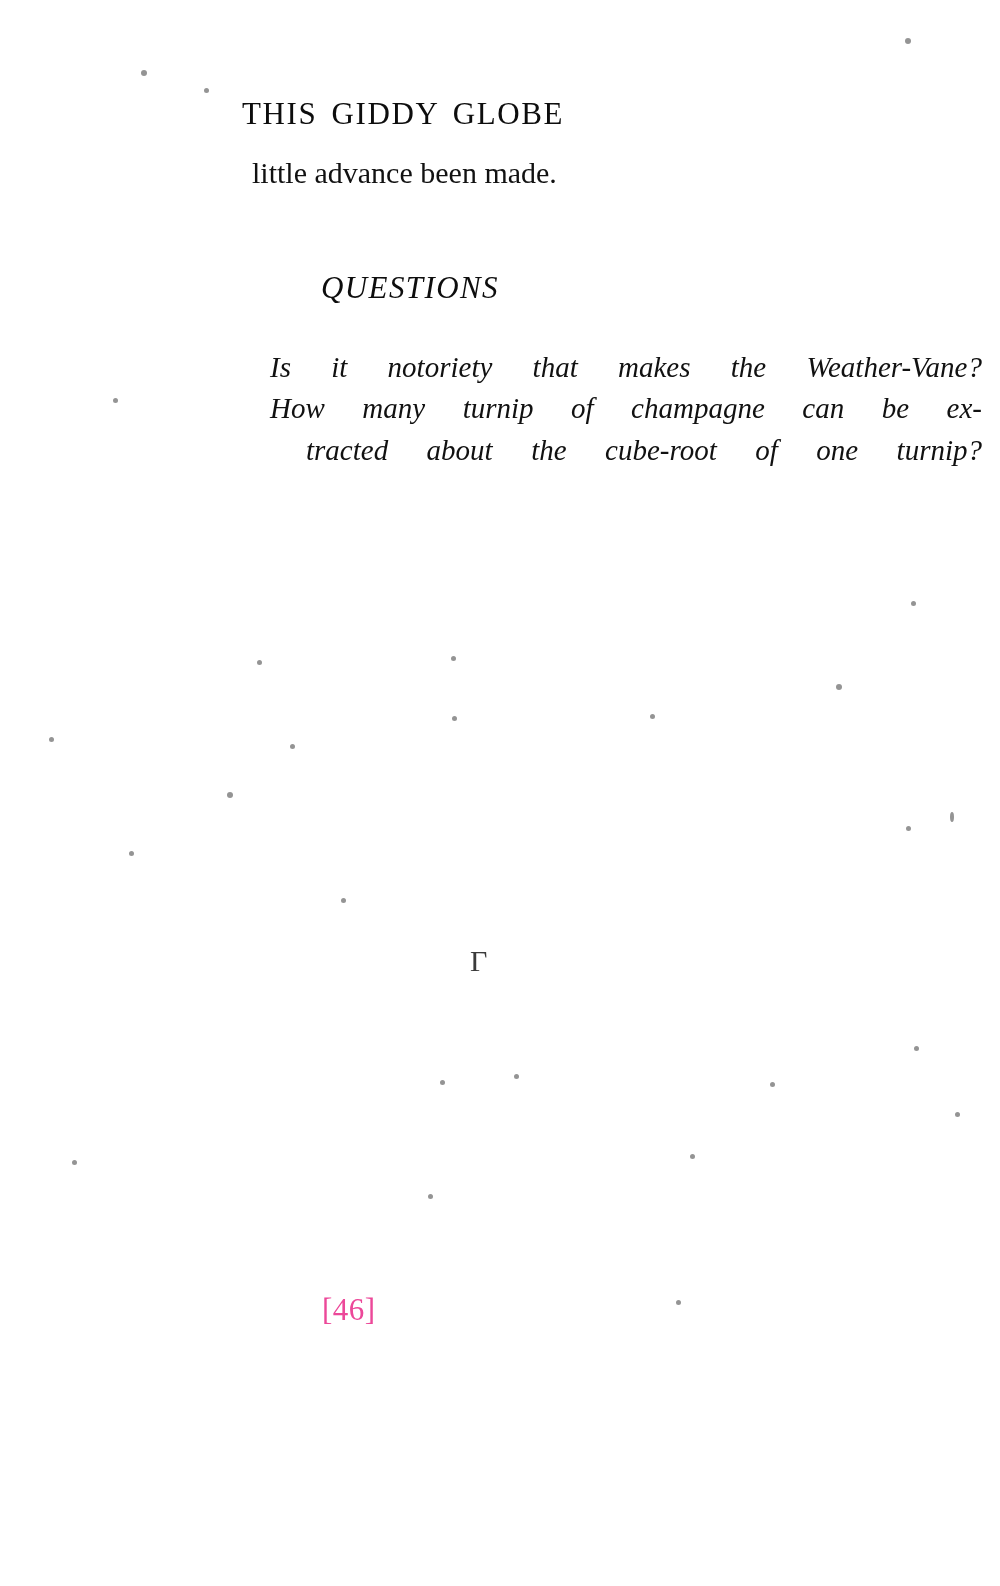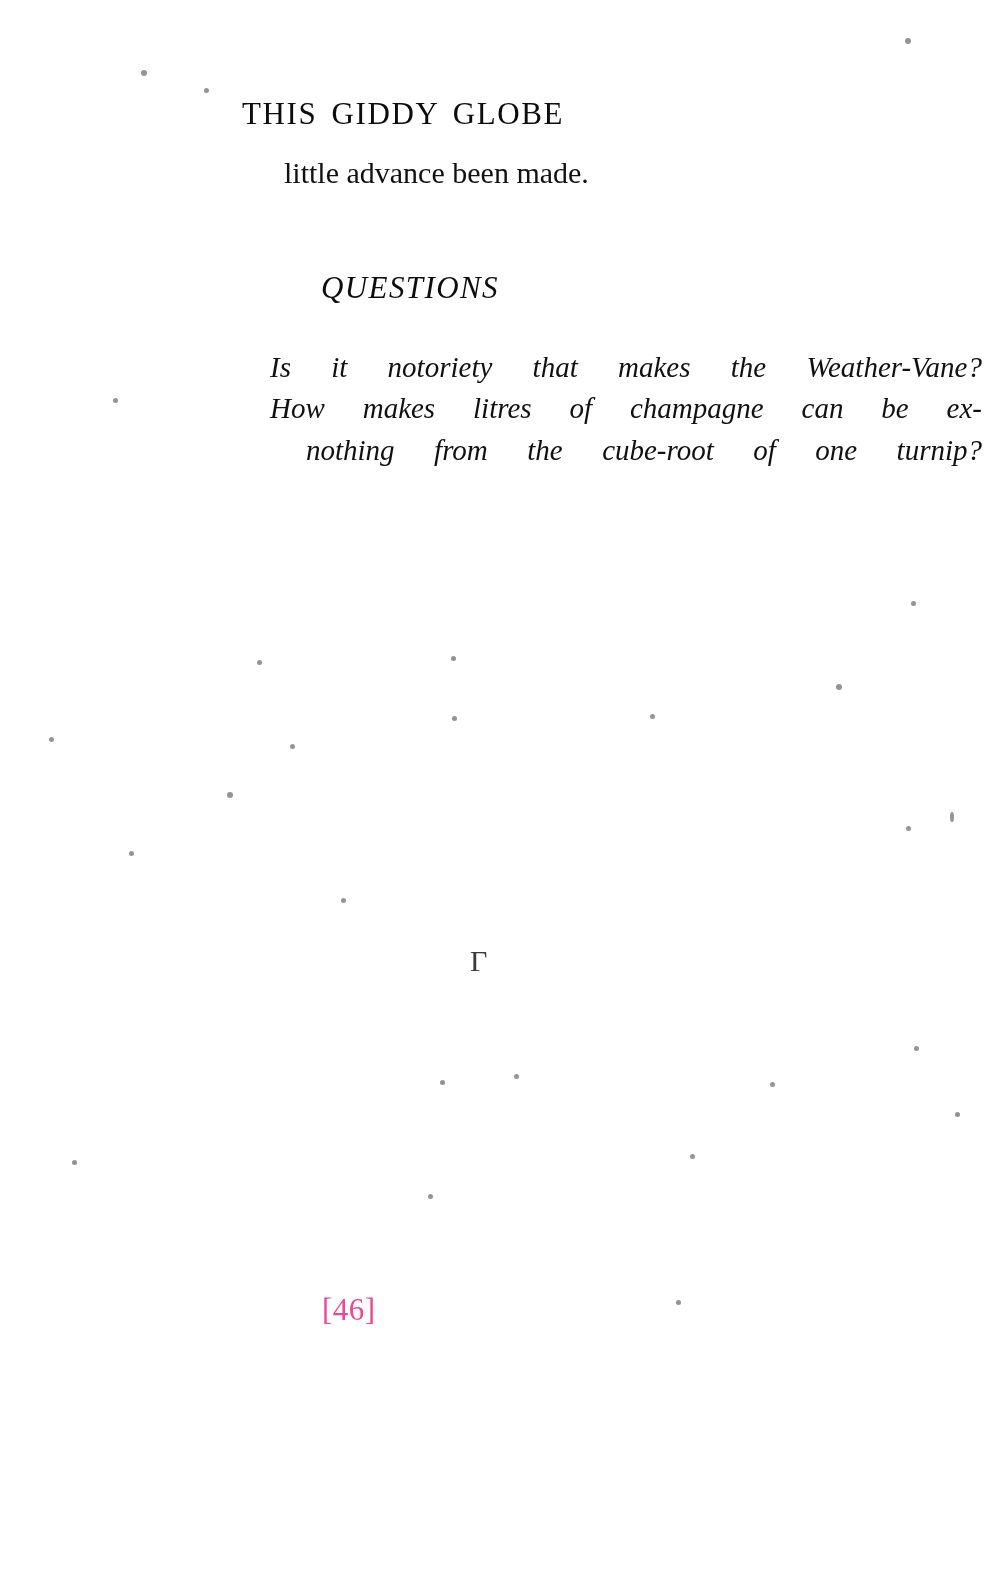--- a/index.html
+++ b/index.html
@@ -64,21 +64,20 @@
   }
   .body-para .line {
     display: block;
   }
   .body-para .line.justify {
     text-align: justify;
     text-align-last: justify;
   }
   .body-para .line.last {
     text-align: left;
-    margin-left: 32px;
   }
 
   
   .section-heading {
     position: absolute;
     top: 270px;
     left: 0;
     width: 820px;
     text-align: center;
     font-style: italic;
@@ -177,22 +176,22 @@
     </p>
   </div>
 
   <div class="section-heading">QUESTIONS</div>
 
   <ul class="questions">
     <li class="question">
       <span class="line justify">Is it notoriety that makes the Weather-Vane?</span>
     </li>
     <li class="question">
-      <span class="line justify">How makes litres of champagne can be ex-</span>
-      <span class="line cont justify">nothing from the cube-root of one turnip?</span>
+      <span class="line justify">How many turnip of champagne can be ex-</span>
+      <span class="line cont justify">tracted about the cube-root of one turnip?</span>
     </li>
   </ul>
 
   <div class="stray-mark">Γ</div>
 
   <div class="folio">[46]</div>
 
 </div>
 
 </body></html>

